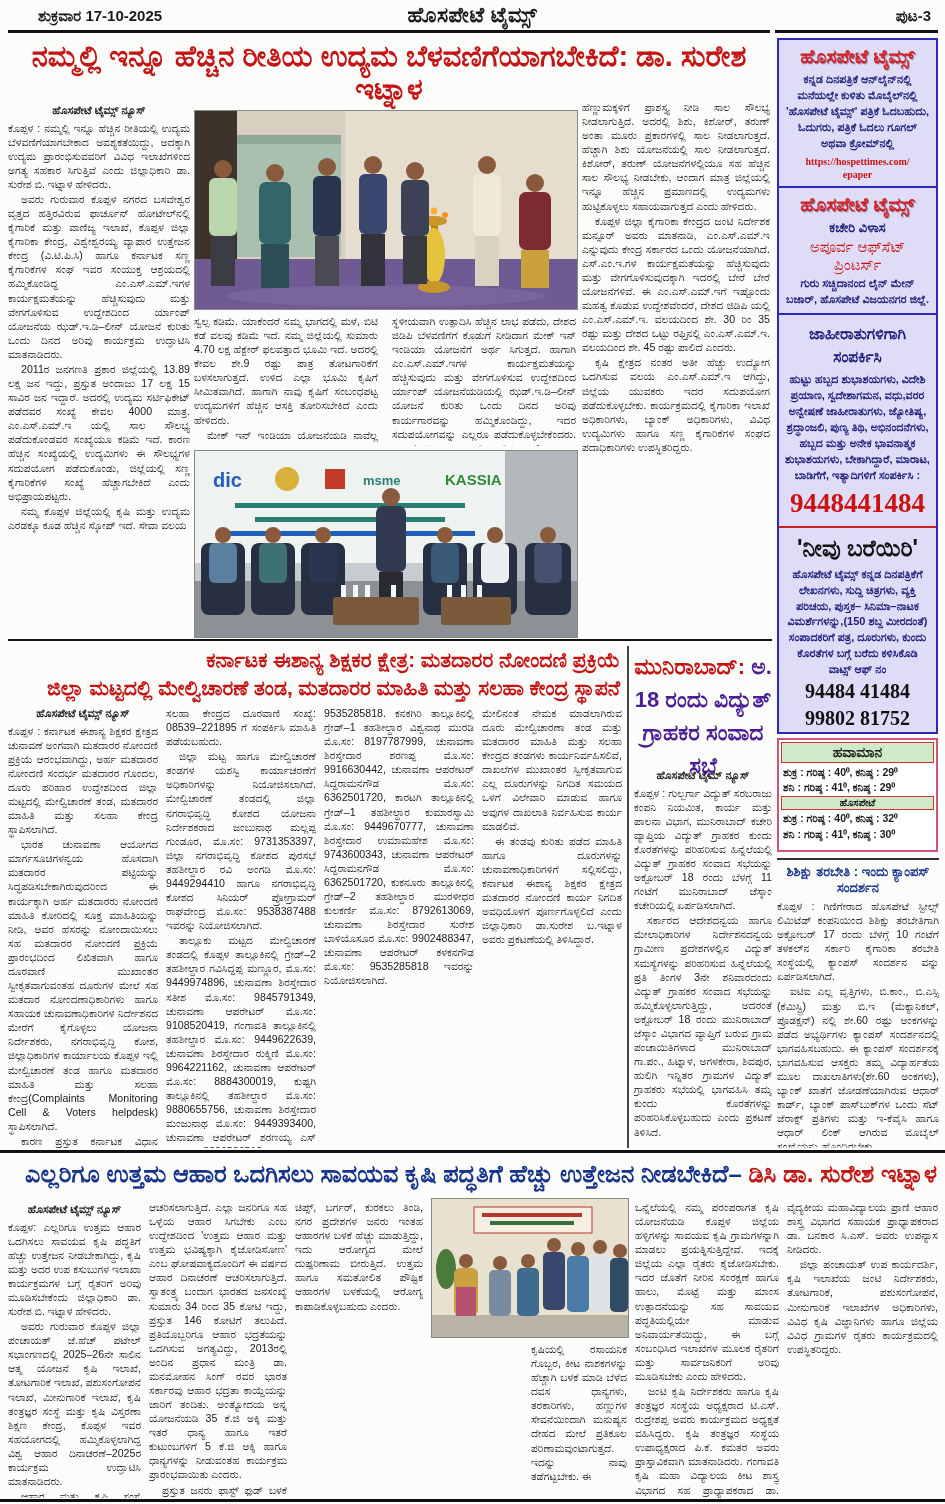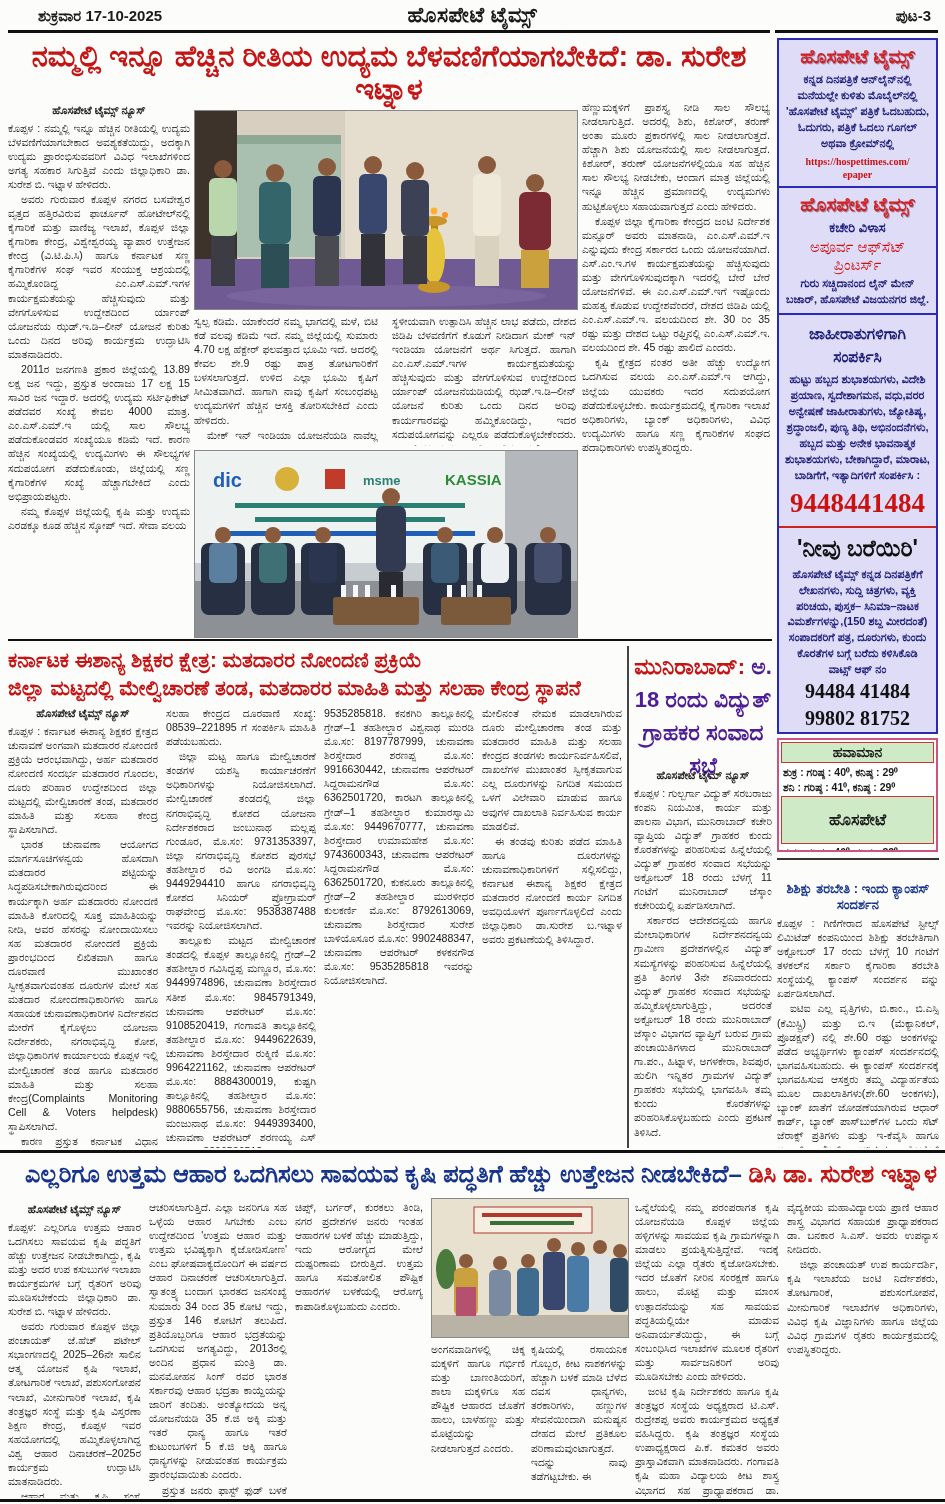--- a/index.html
+++ b/index.html
@@ -6,21 +6,21 @@
   .page{position:relative;width:945px;height:1504px;background:#fcfcfa;margin:0 auto;
         font-family:"Liberation Sans",sans-serif;color:#1a1a1a;overflow:hidden;}
   .abs{position:absolute;}
   
   .ed-date{left:10px;top:7px;font-size:15px;font-weight:bold;margin-left:28px;}
   .masthead{left:0;right:0;top:3px;text-align:center;font-size:21px;font-weight:900;letter-spacing:.5px;}
   .pageno{right:14px;top:7px;font-size:15px;font-weight:bold;}
   .rule{background:#111;}
   
   .hl1{left:8px;top:40px;width:762px;text-align:center;font-size:29px;font-weight:800;color:#c41414;line-height:1.15;}
-  .hl2{left:8px;top:646px;width:612px;text-align:left;font-size:20.5px;font-weight:800;color:#c41414;line-height:1.35;}
+  .hl2{left:8px;top:646px;width:612px;text-align:right;font-size:20.5px;font-weight:800;color:#c41414;line-height:1.35;}
   .hl3{left:634px;top:650px;width:138px;text-align:center;font-size:22px;font-weight:800;line-height:1.5;}
   .hl3 .red{color:#c41414;} .hl3 .blue{color:#4c1d95;}
   .hl4{left:16px;top:1160px;width:930px;text-align:center;font-size:24px;font-weight:800;line-height:1.2;}
   .hl4 .blue{color:#16348c;} .hl4 .red{color:#c41414;}
   
   .col{font-size:10.6px;line-height:1.33;text-align:justify;overflow:hidden;}
   .para{margin:0 0 1px 0;text-indent:13px;}
   .para:first-child{text-indent:0;}
   .byline{font-weight:bold;text-align:center;font-size:11px;margin:0 0 3px 0;text-indent:0;}
   
@@ -33,26 +33,26 @@
   .sb-url{font-size:10px;color:#cc1111;font-weight:900;text-align:center;line-height:1.3;margin-top:3px;font-family:"Liberation Serif",serif;}
   .sb-sub{font-size:13px;font-weight:bold;color:#1c1c7a;text-align:center;margin:2px 0;}
   .sb-printer{font-size:15px;font-weight:400;color:#cc1111;text-align:center;margin:2px 0;}
   .sb-adtitle{font-size:15.5px;font-weight:900;color:#1c1c7a;text-align:center;line-height:1.5;margin:2px 0 4px 0;}
   .sb-phone-big{font-size:27px;font-weight:900;color:#cc1111;text-align:center;font-family:"Liberation Serif",serif;margin:4px 0 2px 0;}
   .sb-write{font-size:23px;font-weight:900;color:#111;text-align:center;margin:2px 0 5px 0;}
   .sb-wa{font-size:20px;font-weight:900;color:#111;text-align:center;font-family:"Liberation Serif",serif;line-height:1.35;}
   
   .weather{left:777px;top:738px;width:161px;height:114px;background:#fff;border:2px solid #cc5580;box-sizing:border-box;overflow:hidden;}
   .w-head{margin:2px;background:#cfeac6;border:1px solid #cc3333;text-align:center;font-size:14px;font-weight:900;padding:1px 0;}
-  .w-sub{margin:1px 2px;background:#cfeac6;border:1px solid #cc3333;text-align:center;font-size:16px;font-weight:800;padding:14px;}
+  .w-sub{margin:1px 2px;background:#cfeac6;border:1px solid #cc3333;text-align:center;font-size:10px;font-weight:800;padding:0;}
   .w-rows{font-size:10.5px;font-weight:bold;padding:0 4px;}
   .w-rows .para{text-indent:0;margin:0;line-height:1.45;text-align:left;}
   
   .brief{left:777px;top:858px;width:162px;height:290px;overflow:hidden;}
-  .brief-hl{font-size:13px;font-weight:800;color:#16348c;text-align:center;border-top:2px solid #333;padding:21px 0 3px 0;}
+  .brief-hl{font-size:13px;font-weight:800;color:#16348c;text-align:center;border-top:2px solid #333;padding:4px 0 3px 0;}
   
   .photo{border:1px solid #888;background:#ccc;overflow:hidden;}
   .vrule{background:#444;}
 </style>
 </head>
 <body>
 
 <div class="page">
 
   <div class="abs ed-date">ಶುಕ್ರವಾರ 17-10-2025</div>
@@ -391,25 +391,20 @@
             <rect x="157" y="55" width="22" height="58" rx="5" fill="#dfe3e6"></rect>
           </g>
         <g>
             <circle cx="188" cy="52" r="7" fill="#8a5a3c"></circle>
             <rect x="178" y="59" width="18" height="54" rx="5" fill="#2f4b66"></rect>
           </g>
       </g>
     </svg>
   </div>
 
-  <div class="abs col" style="left:431px;top:1342px;width:94px;height:156px;">
-    <div>
-        <p class="para">ಅಂಗನವಾಡಿಗಳಲ್ಲಿ ಚಿಕ್ಕ ಮಕ್ಕಳಿಗೆ ಹಾಗೂ ಗರ್ಭಿಣಿ ಮತ್ತು ಬಾಣಂತಿಯರಿಗೆ, ಶಾಲಾ ಮಕ್ಕಳಿಗೂ ಸಹ ಪೌಷ್ಟಿಕ ಆಹಾರದ ಜೊತೆಗೆ ಹಾಲು, ಬಾಳೆಹಣ್ಣು ಮತ್ತು ಮೊಟ್ಟೆಯನ್ನು ನೀಡಲಾಗುತ್ತದೆ ಎಂದರು.</p>
-      </div>
-  </div>
   <div class="abs col" style="left:531px;top:1342px;width:96px;height:156px;">
     <div>
         <p class="para">ಕೃಷಿಯಲ್ಲಿ ರಸಾಯನಿಕ ಗೊಬ್ಬರ, ಕೀಟ ನಾಶಕಗಳನ್ನು ಹೆಚ್ಚಾಗಿ ಬಳಕೆ ಮಾಡಿ ಬೆಳೆದ ದವಸ ಧಾನ್ಯಗಳು, ತರಕಾರಿಗಳು, ಹಣ್ಣುಗಳ ಸೇವನೆಯಿಂದಾಗಿ ಮನುಷ್ಯನ ದೇಹದ ಮೇಲೆ ಪ್ರತಿಕೂಲ ಪರಿಣಾಮವುಂಟಾಗುತ್ತದೆ. ಇದನ್ನು ನಾವು ತಡೆಗಟ್ಟಬೇಕು. ಈ</p>
       </div>
   </div>
   <div class="abs col" style="left:635px;top:1200px;width:144px;height:298px;">
     <div>
         <p class="para">ಒನ್ನೆಲೆಯಲ್ಲಿ ನಮ್ಮ ಪರಂಪರಾಗತ ಕೃಷಿ ಯೋಜನೆಯಡಿ ಕೊಪ್ಪಳ ಜಿಲ್ಲೆಯ ಹಳ್ಳಿಗಳನ್ನು ಸಾವಯವ ಕೃಷಿ ಗ್ರಾಮಗಳನ್ನಾಗಿ ಮಾಡಲು ಪ್ರಯತ್ನಿಸುತ್ತಿದ್ದೇವೆ. ಇದಕ್ಕೆ ಜಿಲ್ಲೆಯ ಎಲ್ಲಾ ರೈತರು ಕೈಜೋಡಿಸಬೇಕು. ಇದರ ಜೊತೆಗೆ ನೀರಿನ ಸಂರಕ್ಷಣೆ ಹಾಗೂ ಹಾಲು, ಮೊಟ್ಟೆ ಮತ್ತು ಮಾಂಸ ಉತ್ಪಾದನೆಯನ್ನು ಸಹ ಸಾವಯವ ಪದ್ಧತಿಯಲ್ಲಿಯೇ ಮಾಡುವ ಅನಿವಾರ್ಯತೆಯಿದ್ದು, ಈ ಬಗ್ಗೆ ಸಂಬಂಧಿಸಿದ ಇಲಾಖೆಗಳ ಮೂಲಕ ರೈತರಿಗೆ ಮತ್ತು ಸಾರ್ವಜನಿಕರಿಗೆ ಅರಿವು ಮೂಡಿಸಬೇಕು ಎಂದು ಹೇಳಿದರು.</p>
         <p class="para">ಜಂಟಿ ಕೃಷಿ ನಿರ್ದೇಶಕರು ಹಾಗೂ ಕೃಷಿ ತಂತ್ರಜ್ಞರ ಸಂಸ್ಥೆಯ ಅಧ್ಯಕ್ಷರಾದ ಟಿ.ಎಸ್. ರುದ್ರೇಶಪ್ಪ ಅವರು ಕಾರ್ಯಕ್ರಮದ ಅಧ್ಯಕ್ಷತೆ ವಹಿಸಿದ್ದರು. ಕೃಷಿ ತಂತ್ರಜ್ಞರ ಸಂಸ್ಥೆಯ ಉಪಾಧ್ಯಕ್ಷರಾದ ಪಿ.ಕೆ. ಕಮತರ ಅವರು ಪ್ರಾಸ್ತಾವಿಕವಾಗಿ ಮಾತನಾಡಿದರು. ಗಂಗಾವತಿ ಕೃಷಿ ಮಹಾ ವಿದ್ಯಾಲಯ ಕೀಟ ಶಾಸ್ತ್ರ ವಿಭಾಗದ ಸಹ ಪ್ರಾಧ್ಯಾಪಕರಾದ ಡಾ. ಬದ್ರಿಪ್ರಸಾದ ಪಿ.ಆರ್. ಹಾಗೂ ಗದಗ ಪಶು</p>
       </div>

